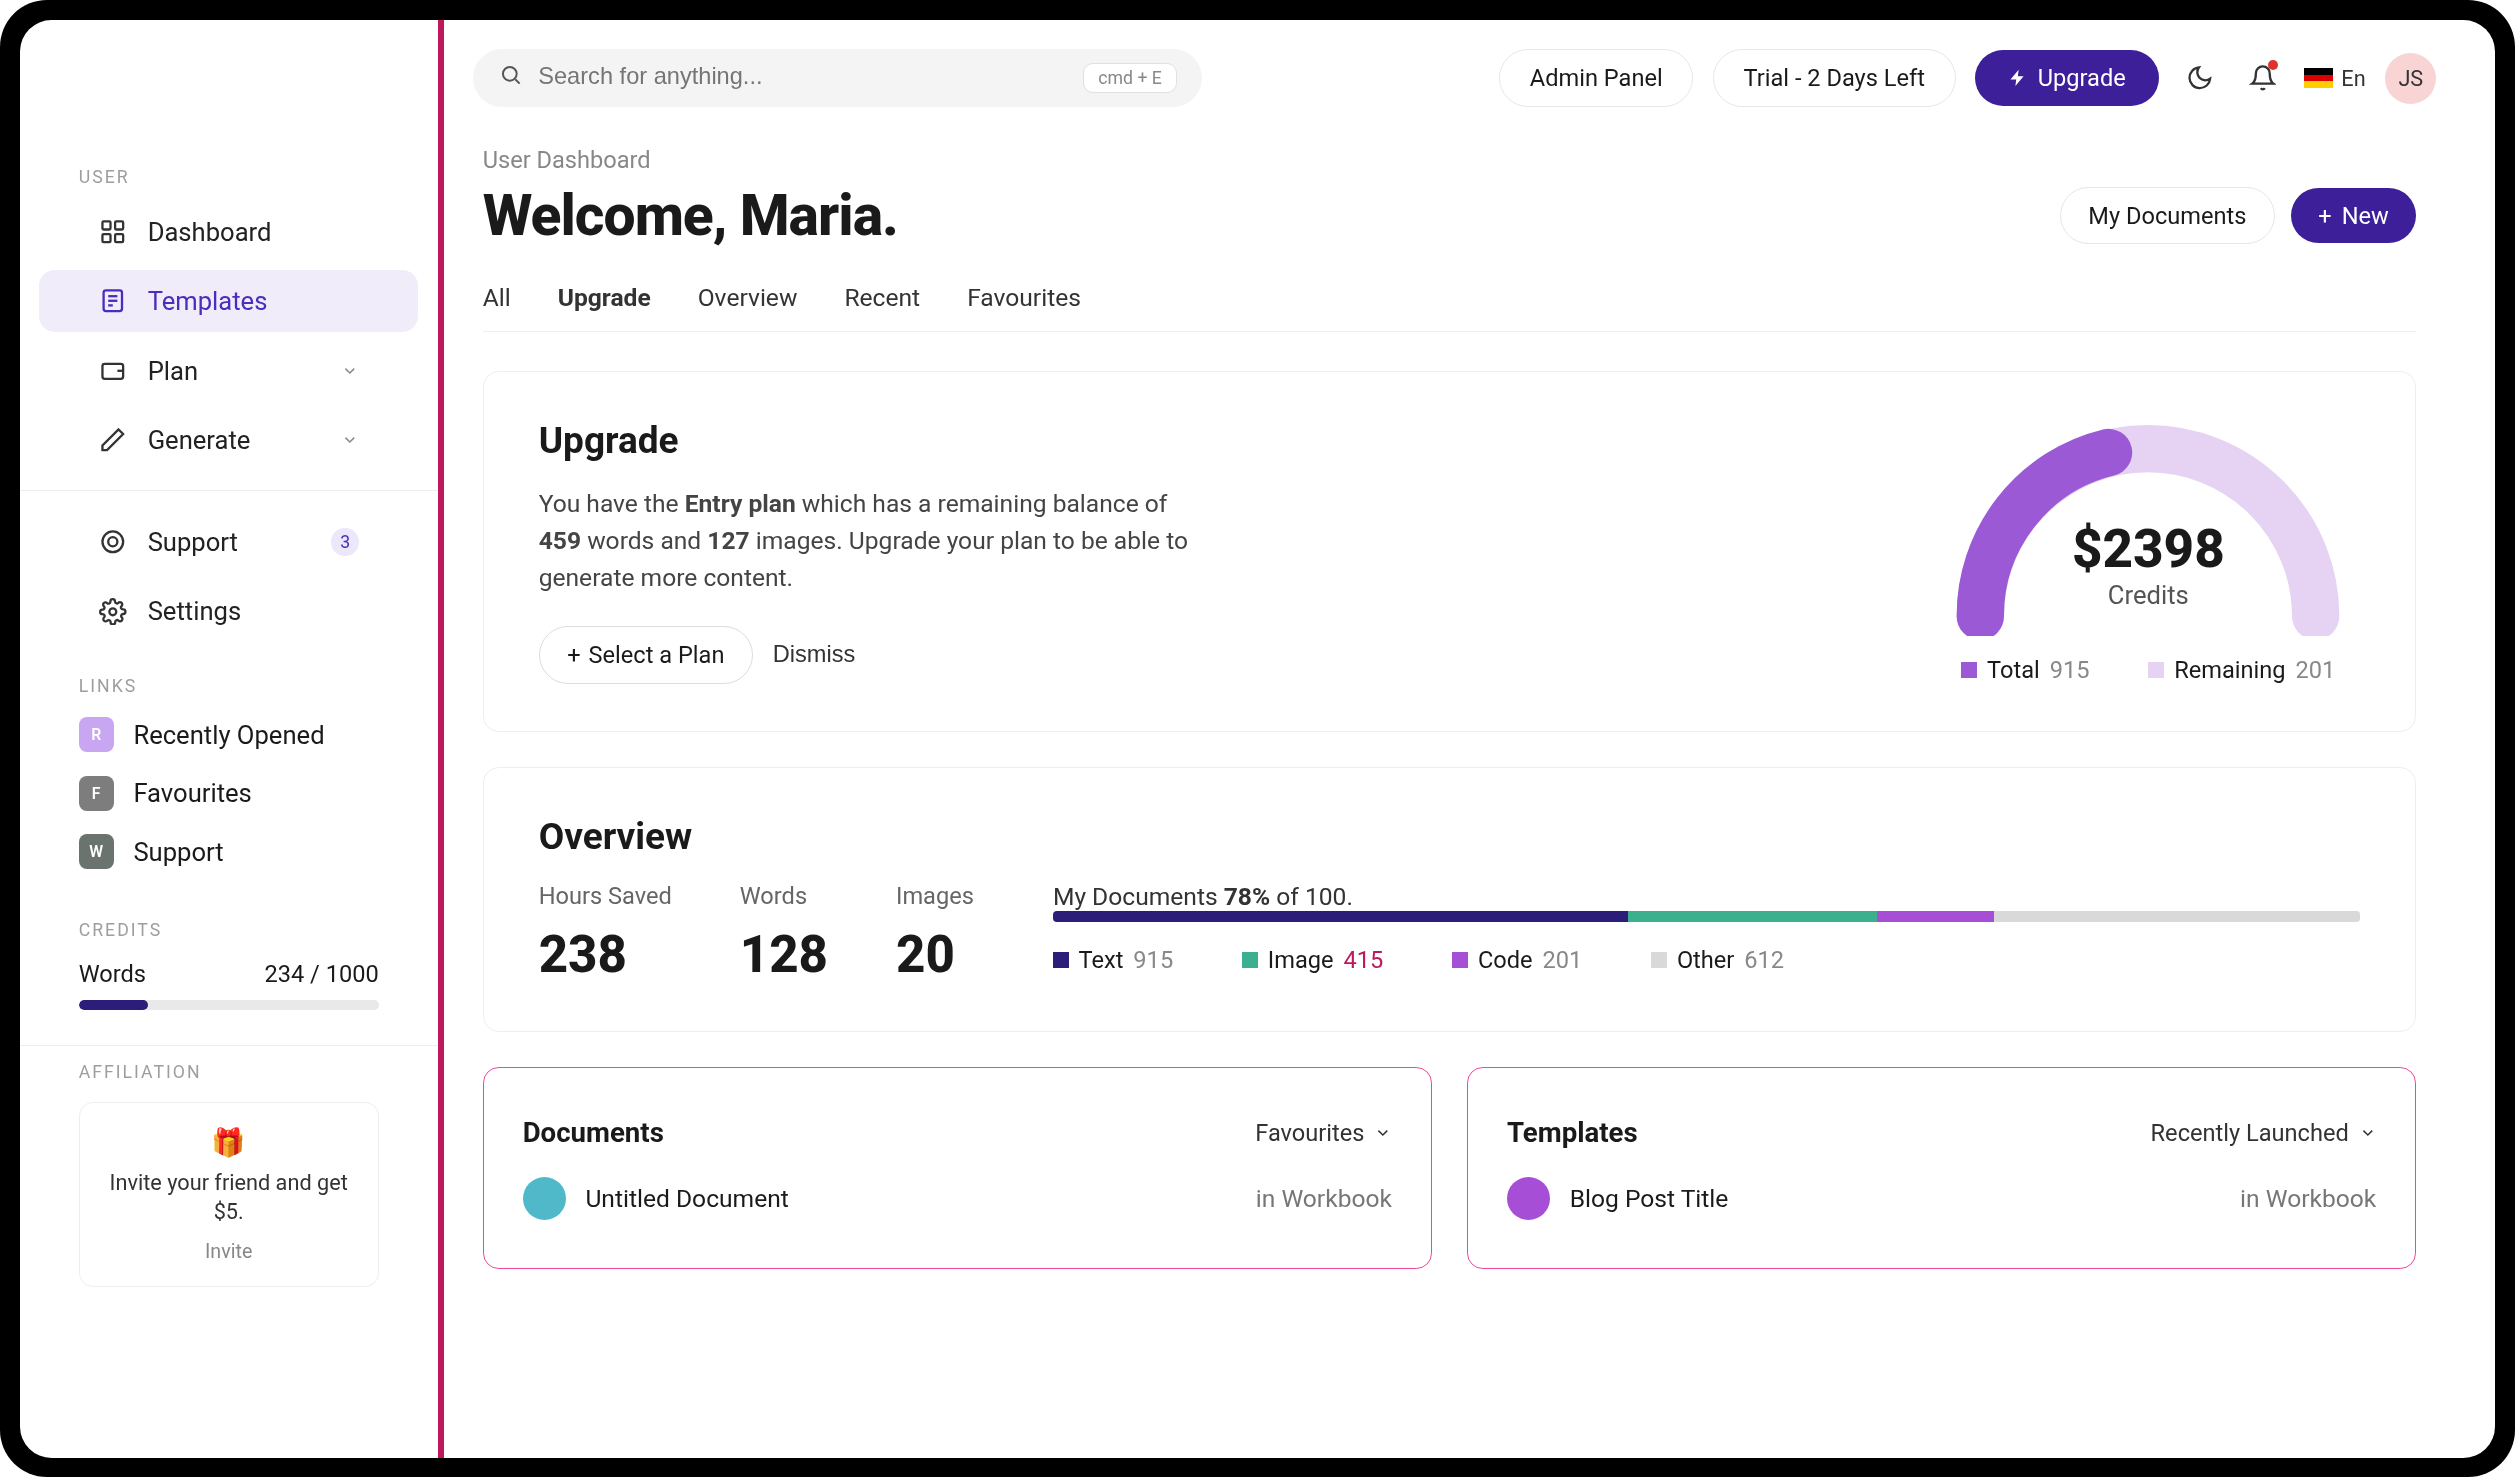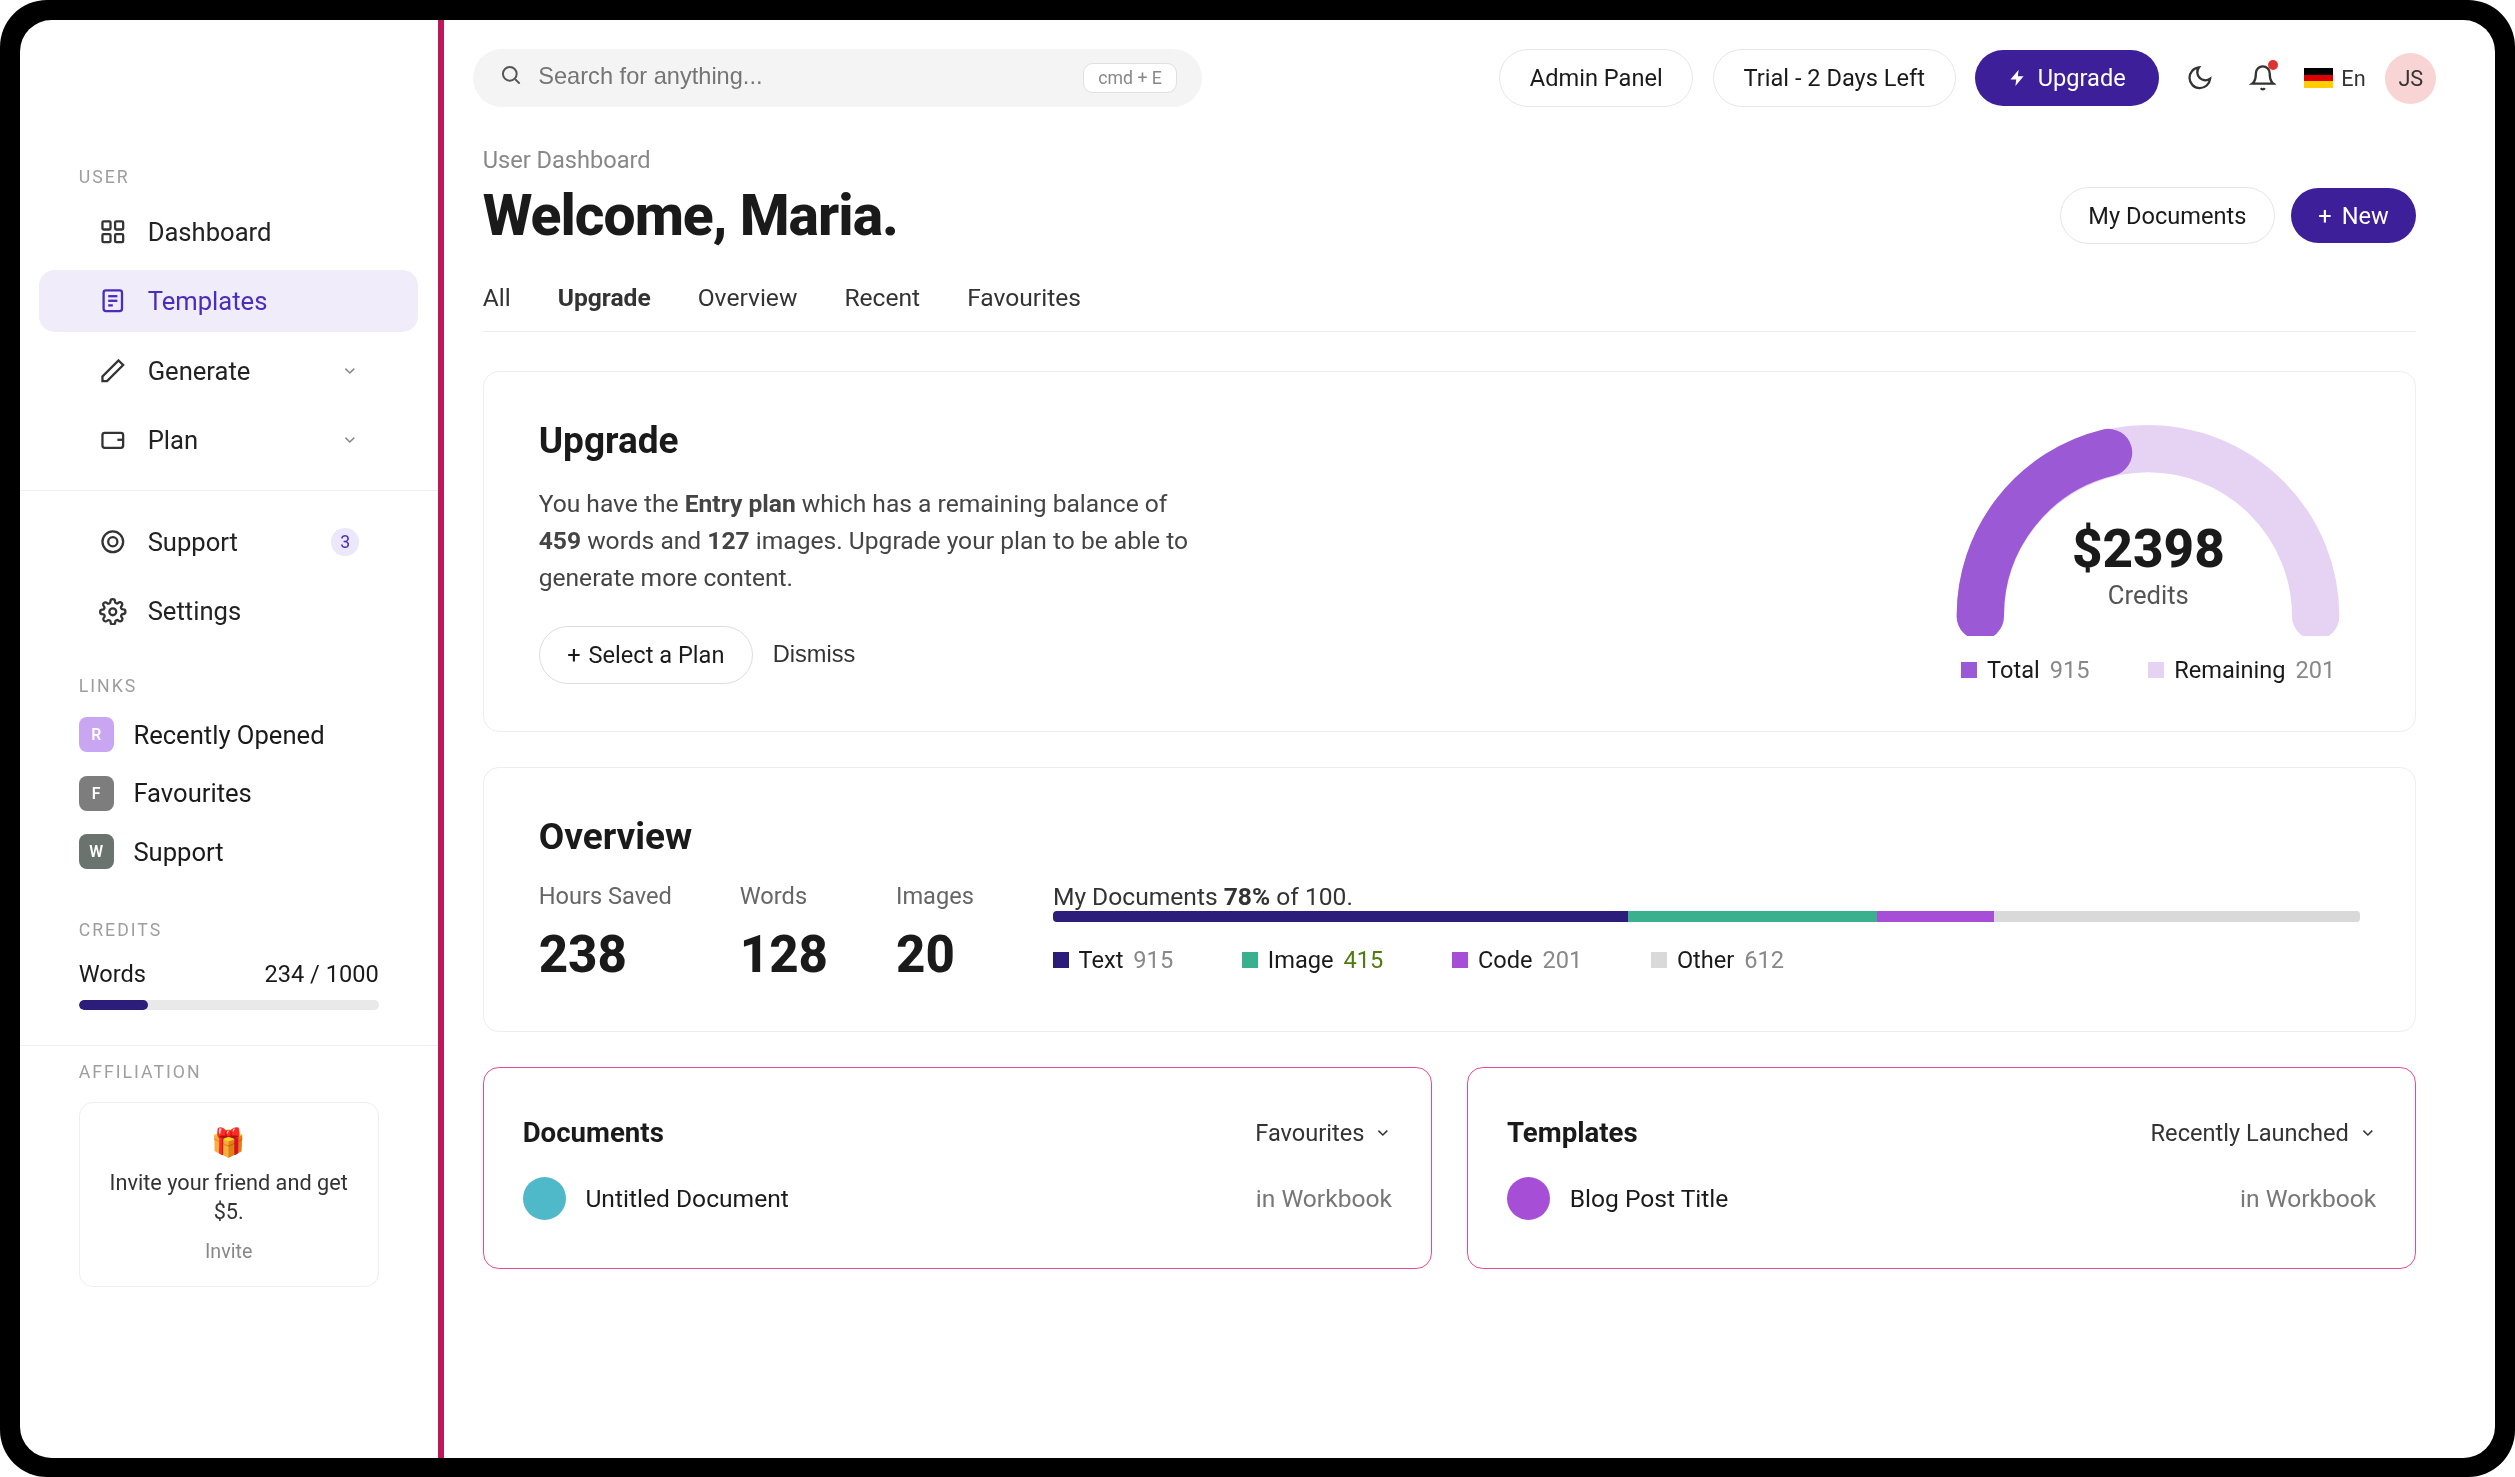--- a/index.html
+++ b/index.html
@@ -129,39 +129,39 @@
               <line x1="8" y1="12" x2="16" y2="12"></line>
               <line x1="8" y1="16" x2="12" y2="16"></line>
             </svg>
     </span>
     <span class="label">Templates</span>
   </div>
 
   <div class="nav-item">
     <span class="icon">
       <svg width="27.6" height="27.6" viewBox="0 0 24 24" fill="none" stroke="#333" stroke-width="2">
-              <path d="M17 3l4 4L7 21H3v-4L17 3z"></path>
-            </svg>
-    </span>
-    <span class="label">Generate</span>
+              <rect x="3" y="6" width="18" height="13" rx="2"></rect>
+              <path d="M16 12h4"></path>
+            </svg>
+    </span>
+    <span class="label">Plan</span>
     <span class="chev">
       <svg width="17.7" height="17.7" viewBox="0 0 24 24" fill="none" stroke="#888" stroke-width="2">
               <polyline points="6 9 12 15 18 9"></polyline>
             </svg>
     </span>
   </div>
 
   <div class="nav-item">
     <span class="icon">
       <svg width="27.6" height="27.6" viewBox="0 0 24 24" fill="none" stroke="#333" stroke-width="2">
-              <rect x="3" y="6" width="18" height="13" rx="2"></rect>
-              <path d="M16 12h4"></path>
-            </svg>
-    </span>
-    <span class="label">Plan</span>
+              <path d="M17 3l4 4L7 21H3v-4L17 3z"></path>
+            </svg>
+    </span>
+    <span class="label">Generate</span>
     <span class="chev">
       <svg width="17.7" height="17.7" viewBox="0 0 24 24" fill="none" stroke="#888" stroke-width="2">
               <polyline points="6 9 12 15 18 9"></polyline>
             </svg>
     </span>
   </div>
 
   <div class="divider"></div>
 
   <div class="nav-item">
@@ -354,21 +354,21 @@
           </div>
           <div class="ov-legend">
             <div class="lg-item">
                     <span class="sq" style="background:#2c1d7a"></span>
                     <span>Text</span>
                     <span style="color:#888">915</span>
                   </div>
             <div class="lg-item">
                     <span class="sq" style="background:#3bb08f"></span>
                     <span>Image</span>
-                    <span style="color:#4d7c0f">415</span>
+                    <span style="color:#be185d">415</span>
                   </div>
             <div class="lg-item">
                     <span class="sq" style="background:#a64fd6"></span>
                     <span>Code</span>
                     <span style="color:#888">201</span>
                   </div>
             <div class="lg-item">
                     <span class="sq" style="background:#d9d9d9"></span>
                     <span>Other</span>
                     <span style="color:#888">612</span>

